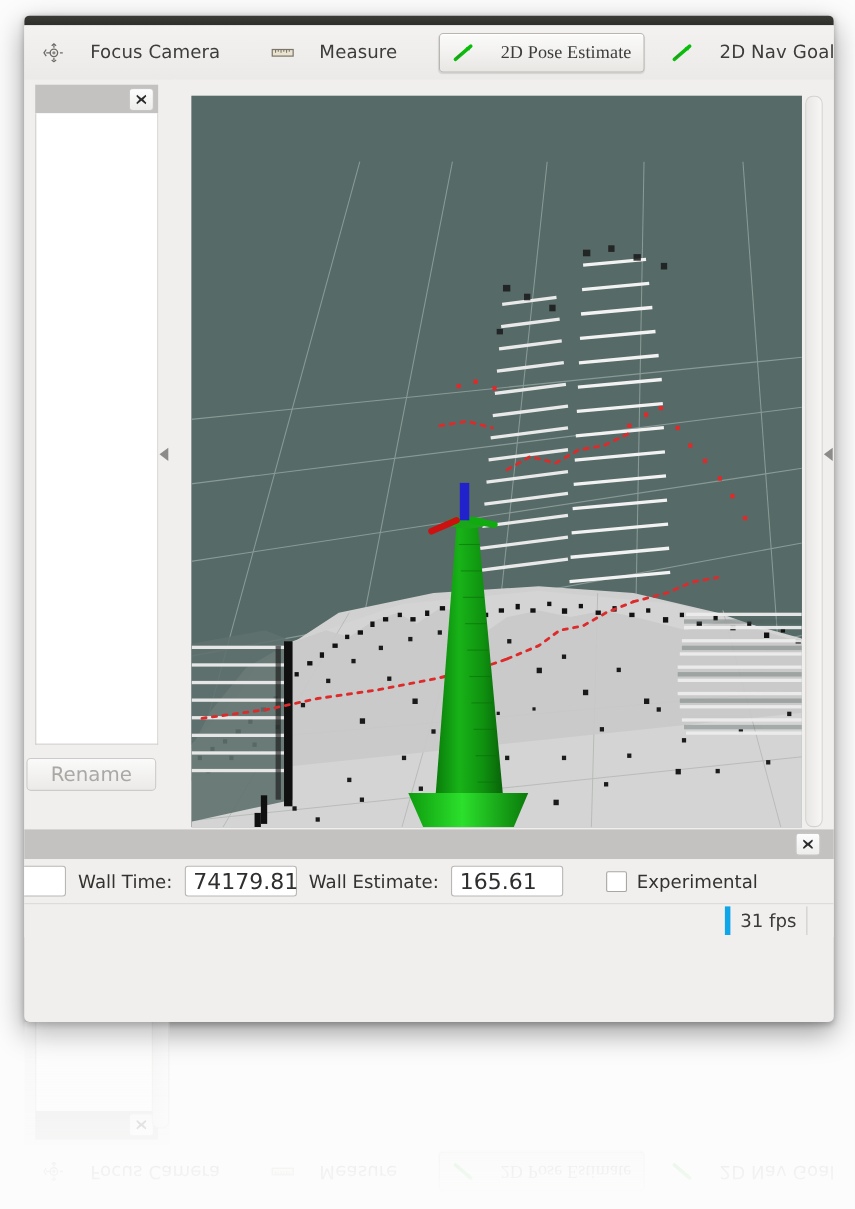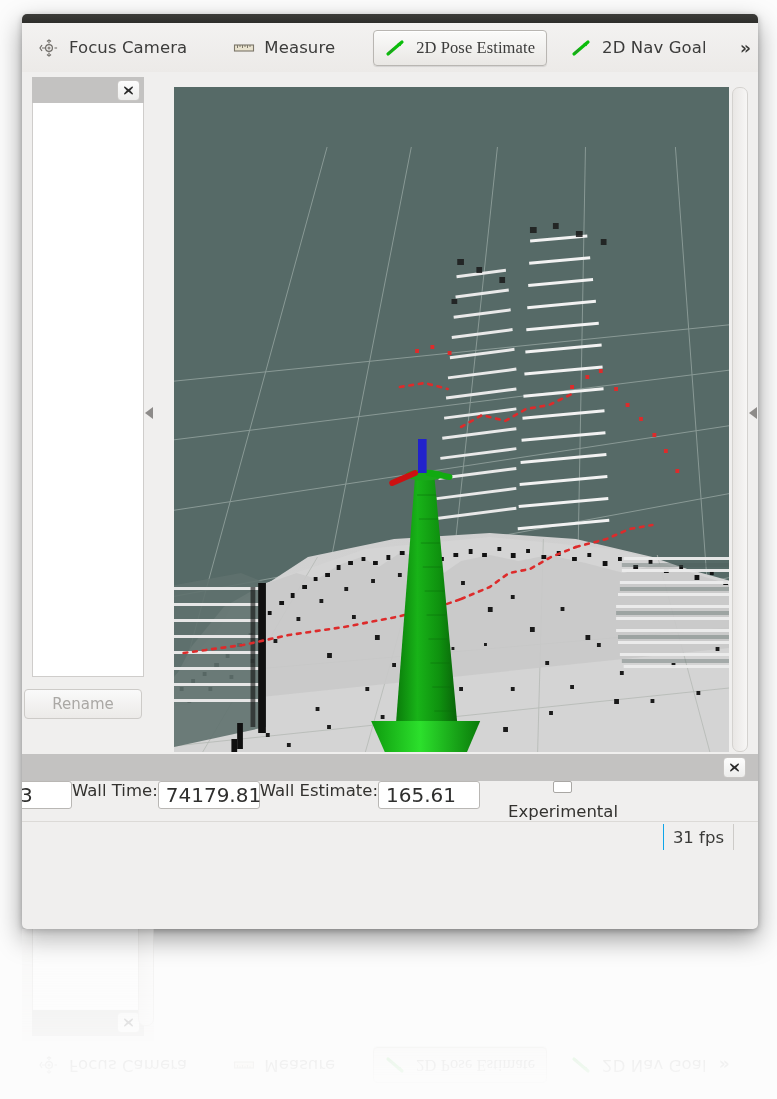--- a/index.html
+++ b/index.html
@@ -20,21 +20,21 @@
   }
 
   
   #toolbar{
     position:absolute;left:0;top:9px;width:100%;height:49px;
     background:linear-gradient(#f3f2f1,#eceae8);
     border-bottom:1px solid #dcdad7;
     display:flex;align-items:center;
   }
   .tbtn{
-    display:flex;align-items:center;gap:9px;height:34px;
+    display:flex;align-items:center;gap:22px;height:34px;
     padding:0 11px;margin-left:4px;border:1px solid transparent;border-radius:4px;
     font-size:16.5px;color:#3c3c3b;white-space:nowrap;cursor:default;
   }
   .tbtn.active{
     background:linear-gradient(#fbfbfa,#e9e7e4);
     border:1px solid #b9b6b2;
     box-shadow:inset 0 1px 0 #fff, 0 1px 1px rgba(0,0,0,.10);
     font-family:Liberation Serif, serif;
   }
   .tbtn .lbl{letter-spacing:.1px;}
@@ -63,21 +63,21 @@
   .xbtn svg{width:11px;height:11px;}
   #listbox{
     position:absolute;left:10px;top:31px;width:110px;height:573px;
     background:#fff;border:1px solid #cfcdcb;border-top:none;
   }
   #renamebtn{
     position:absolute;left:2px;top:617px;width:116px;height:28px;
     background:linear-gradient(#fafafa,#eceae8);
     border:1px solid #cdcbc8;border-radius:4px;
     display:flex;align-items:center;justify-content:center;
-    font-size:15px;color:#aaa8a5;cursor:default;
+    font-size:18px;color:#aaa8a5;cursor:default;
   }
 
   
   .splitter{position:absolute;width:10px;height:682px;top:0;background:#f0efee;
             display:flex;align-items:center;justify-content:center;cursor:col-resize;}
   #splitL{left:122px;}
   #splitR{right:0;}
   .tri{width:0;height:0;border-top:6px solid transparent;border-bottom:6px solid transparent;
        border-right:8px solid #8d8b89;}
 
@@ -93,36 +93,36 @@
     border:1px solid #d4d2cf;border-radius:7px;
   }
 
   
   #timehdr{
     position:absolute;left:0;top:740px;width:100%;height:27px;background:#c3c2c1;
     display:flex;align-items:center;justify-content:flex-end;
   }
   #timerow{
     position:absolute;left:0;top:767px;width:100%;height:40px;background:#f0efee;
-    display:flex;padding-left:12px;
+    display:flex;align-items:center;gap:11px;padding-left:0;
   }
   .fld{
     height:26px;background:#fff;border:1px solid #b9b7b4;border-radius:3px;
     display:flex;align-items:center;padding:0 7px;font-size:20px;color:#2f2f2e;
   }
   .flab{font-size:16.5px;color:#33322f;}
-  #chkwrap{display:flex;align-items:center;gap:9px;margin-left:28px;flex-direction:column;}
+  #chkwrap{display:flex;align-items:center;gap:9px;margin-left:28px;}
   #chkbox{width:17px;height:17px;background:#fff;border:1px solid #a9a7a4;border-radius:2px;}
   #statusbar{
     position:absolute;left:0;top:807px;width:100%;height:30px;
     background:#f0efee;border-top:1px solid #dcdad7;display:flex;align-items:center;
   }
   #fpsbox{
     margin-left:auto;margin-right:24px;height:26px;
-    border-left:1px solid #0ea5e9;border-right:1px solid #cdcbc8;
+    border-left:5px solid #0ea5e9;border-right:1px solid #cdcbc8;
     display:flex;align-items:center;padding:0 9px;font-size:16.5px;color:#3a3a38;
   }
 
   
   #reflect{
     position:absolute;left:22px;top:929px;width:736px;height:170px;
     overflow:hidden;border-radius:0 0 5px 5px;
     -webkit-mask-image:linear-gradient(#000,rgba(0,0,0,0));
     mask-image:linear-gradient(180deg, rgba(0,0,0,.55), rgba(0,0,0,0));
     pointer-events:none;opacity:.5;

